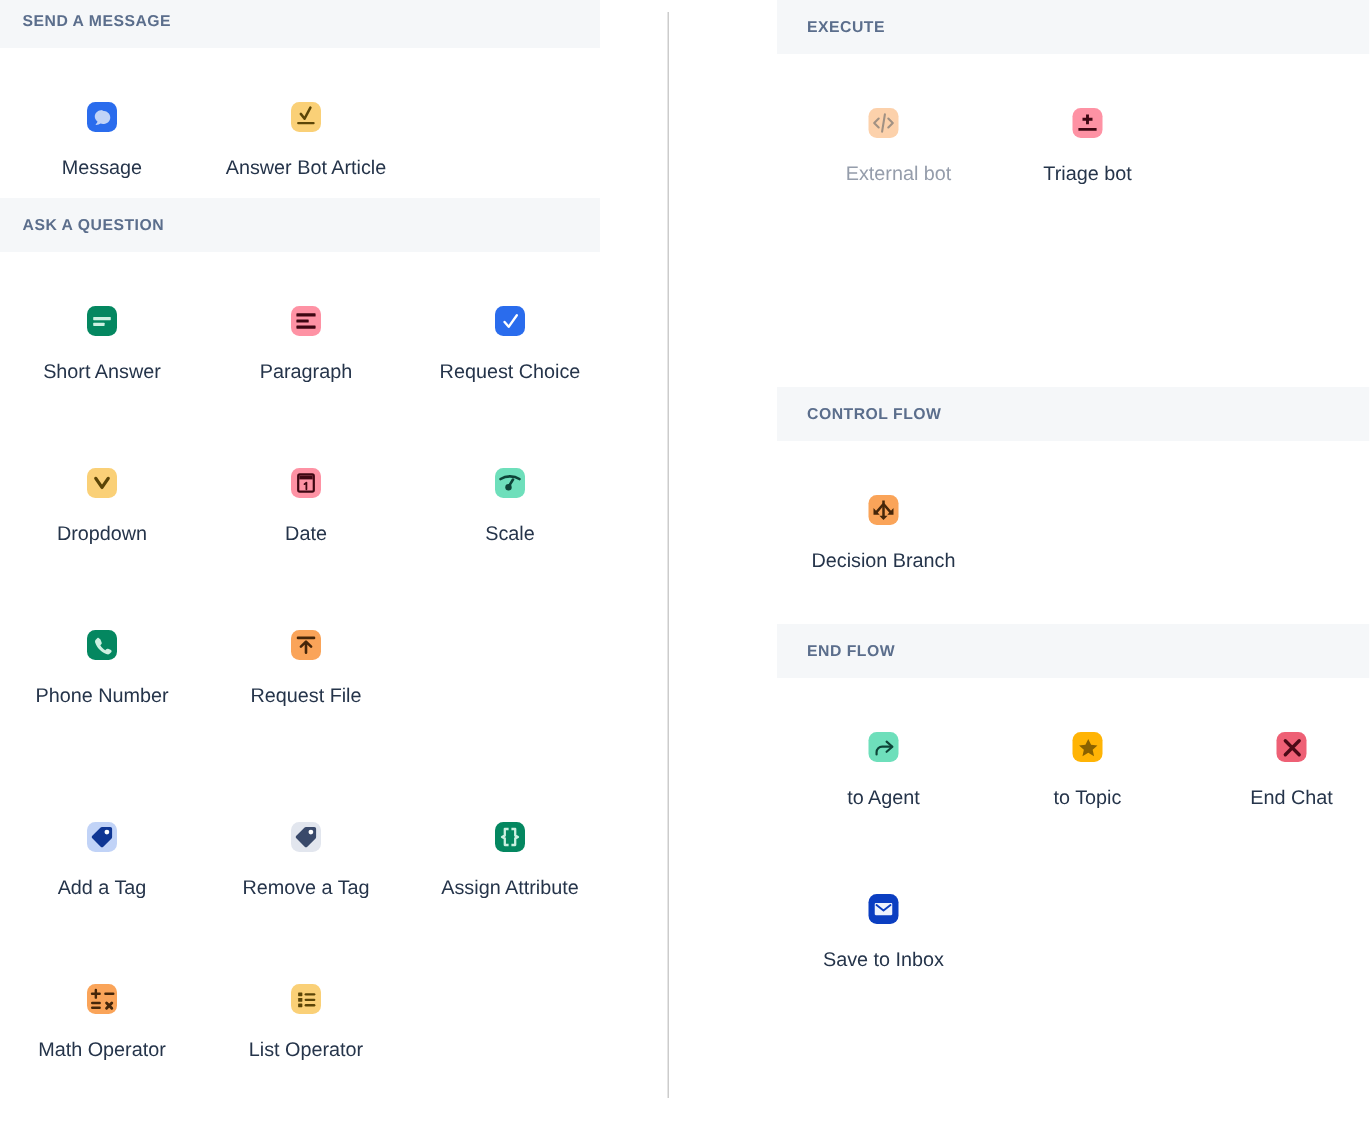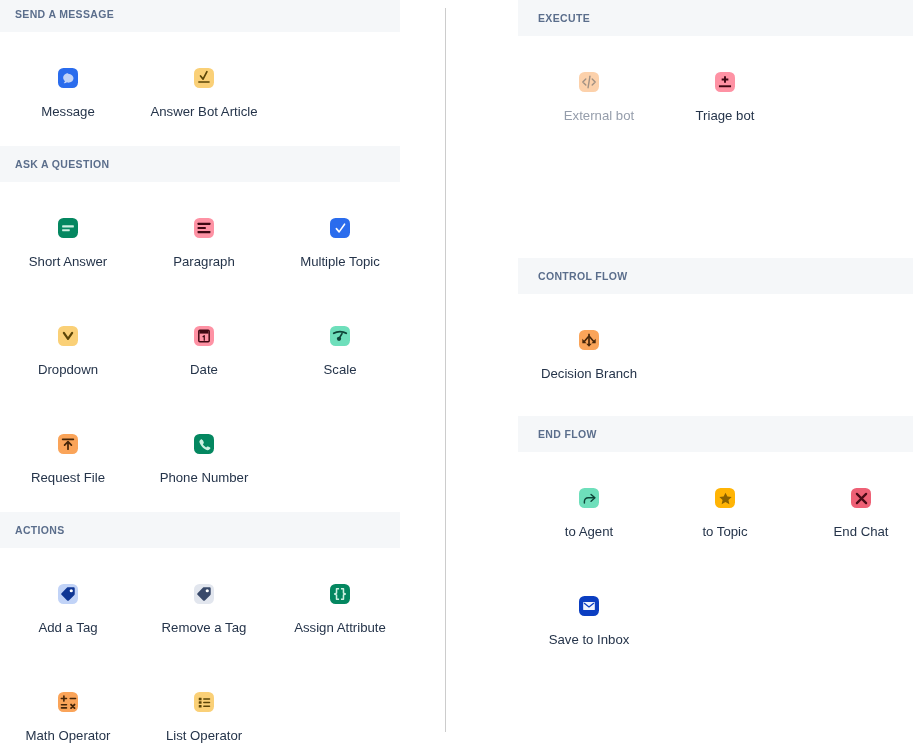--- a/index.html
+++ b/index.html
@@ -67,21 +67,21 @@
           <span class="icon-box" style="background:#fad077;color:#5b4507">
               <svg viewBox="0 0 24 24" width="16" height="16" aria-hidden="true">
                 <path fill="none" stroke="currentColor" stroke-width="2.5" stroke-linecap="round" stroke-linejoin="round" d="M6.8 8.9l3.8 4.8L16.4 2.6"></path>
                 <path fill="none" stroke="currentColor" stroke-width="2.4" stroke-linecap="round" d="M4.3 18.1h15.2"></path>
               </svg>
             </span>
           <span class="palette-item-label">Answer Bot Article</span>
         </div>
       </div>
     </div>
-    <div class="section" style="top:146px">
+    <div class="section" style="top:132px">
       <div class="section-head">ASK A QUESTION</div>
       <div class="item-grid">
         <div class="palette-item">
           <span class="icon-box" style="background:#048760;color:#cdf0e1">
               <svg viewBox="0 0 24 24" width="16" height="16" aria-hidden="true">
                 <rect x="3.2" y="8.0" width="17.6" height="3.2" rx="0.6" fill="currentColor"></rect>
                 <rect x="3.2" y="13.7" width="11.4" height="3.2" rx="0.6" fill="currentColor"></rect>
               </svg>
             </span>
           <span class="palette-item-label">Short Answer</span>
@@ -95,21 +95,21 @@
               </svg>
             </span>
           <span class="palette-item-label">Paragraph</span>
         </div>
         <div class="palette-item">
           <span class="icon-box" style="background:#2a6ced;color:#ffffff">
               <svg viewBox="0 0 24 24" width="15" height="15" aria-hidden="true">
                 <path fill="none" stroke="currentColor" stroke-width="2.5" stroke-linecap="round" stroke-linejoin="round" d="M5.4 12.2l4.4 5.2L18.5 5.1"></path>
               </svg>
             </span>
-          <span class="palette-item-label">Multiple Topic</span>
+          <span class="palette-item-label">Request Choice</span>
         </div>
         <div class="palette-item">
           <span class="icon-box" style="background:#fad077;color:#5b4507">
               <svg viewBox="0 0 24 24" width="16" height="16" aria-hidden="true">
                 <path fill="none" stroke="currentColor" stroke-width="3.3" stroke-linecap="round" stroke-linejoin="round" d="M5.8 7.4L12 16.4l6.2-9"></path>
               </svg>
             </span>
           <span class="palette-item-label">Dropdown</span>
         </div>
         <div class="palette-item">
@@ -126,40 +126,39 @@
           <span class="icon-box" style="background:#6edfbb;color:#0e4438">
               <svg viewBox="0 0 24 24" width="16" height="16" aria-hidden="true">
                 <path fill="none" stroke="currentColor" stroke-width="2.7" stroke-linecap="round" d="M2.6 8.0c2.5-1.7 5.8-2.7 9.4-2.7s6.9 1 9.4 2.7"></path>
                 <path fill="none" stroke="currentColor" stroke-width="2.6" stroke-linecap="round" d="M15.0 8.5l-3.6 5.9"></path>
                 <circle cx="10.5" cy="16.3" r="3.2" fill="currentColor"></circle>
               </svg>
             </span>
           <span class="palette-item-label">Scale</span>
         </div>
         <div class="palette-item">
+          <span class="icon-box" style="background:#048760;color:#cdf0e1">
+              <svg viewBox="0 0 24 24" width="15" height="15" aria-hidden="true">
+                <path fill="currentColor" d="M7.6 3.6c-.5-.2-1.1 0-1.5.4L4.5 5.7c-.7.7-.9 1.8-.6 2.7 1 2.9 2.7 5.6 4.9 7.8 2.2 2.2 4.9 3.9 7.8 4.9.9.3 2 .1 2.7-.6l1.7-1.6c.4-.4.6-1 .4-1.5-.2-.5-.6-.9-1.1-1.1l-2.6-1c-.7-.3-1.5-.1-2 .4l-1 1c-1.1-.6-2.1-1.4-3-2.3-.9-.9-1.7-1.9-2.3-3l1-1c.5-.5.7-1.3.4-2l-1-2.6c-.2-.5-.6-.9-1.2-1.2z"></path>
+              </svg>
+            </span>
+          <span class="palette-item-label">Phone Number</span>
+        </div>
+        <div class="palette-item">
           <span class="icon-box" style="background:#faa459;color:#45260a">
               <svg viewBox="0 0 24 24" width="16" height="16" aria-hidden="true">
                 <path fill="none" stroke="currentColor" stroke-width="2.6" stroke-linecap="round" d="M4.0 4.9h16"></path>
                 <path fill="none" stroke="currentColor" stroke-width="2.6" stroke-linecap="round" stroke-linejoin="round" d="M12 19.8V9.3M6.9 13.7L12 8.6l5.1 5.1"></path>
               </svg>
             </span>
           <span class="palette-item-label">Request File</span>
         </div>
-        <div class="palette-item">
-          <span class="icon-box" style="background:#048760;color:#cdf0e1">
-              <svg viewBox="0 0 24 24" width="15" height="15" aria-hidden="true">
-                <path fill="currentColor" d="M7.6 3.6c-.5-.2-1.1 0-1.5.4L4.5 5.7c-.7.7-.9 1.8-.6 2.7 1 2.9 2.7 5.6 4.9 7.8 2.2 2.2 4.9 3.9 7.8 4.9.9.3 2 .1 2.7-.6l1.7-1.6c.4-.4.6-1 .4-1.5-.2-.5-.6-.9-1.1-1.1l-2.6-1c-.7-.3-1.5-.1-2 .4l-1 1c-1.1-.6-2.1-1.4-3-2.3-.9-.9-1.7-1.9-2.3-3l1-1c.5-.5.7-1.3.4-2l-1-2.6c-.2-.5-.6-.9-1.2-1.2z"></path>
-              </svg>
-            </span>
-          <span class="palette-item-label">Phone Number</span>
-        </div>
       </div>
     </div>
     <div class="section" style="top:512px">
-      <div class="section-head">ACTIONS</div>
       <div class="item-grid">
         <div class="palette-item">
           <span class="icon-box" style="background:#c1d3f7;color:#0f3694">
               <svg viewBox="0 0 24 24" width="16" height="16" aria-hidden="true">
                 <path fill="currentColor" d="M11.9 1.9h8.4c1 0 1.8.8 1.8 1.8v8.4c0 .5-.2.9-.5 1.3l-8.3 8.3c-.7.7-1.9.7-2.6 0L2.3 13.3c-.7-.7-.7-1.9 0-2.6l8.3-8.3c.4-.3.8-.5 1.3-.5z"></path>
                 <circle cx="16.9" cy="7.1" r="2.4" fill="#ffffff"></circle>
               </svg>
             </span>
           <span class="palette-item-label">Add a Tag</span>
         </div>

